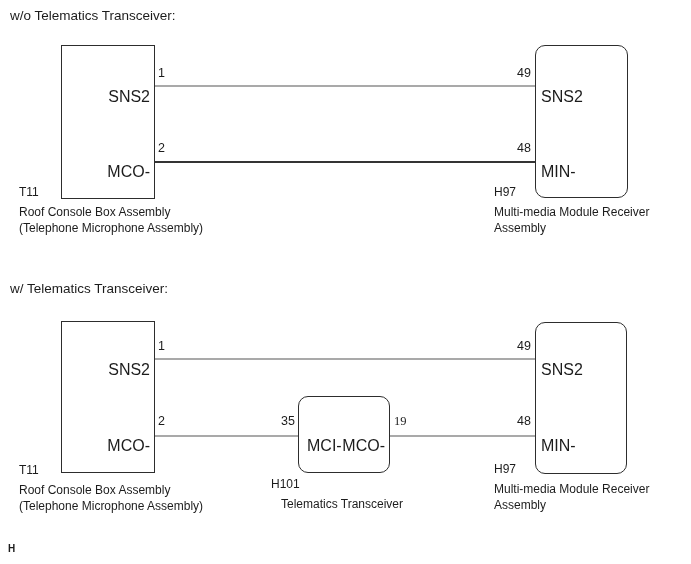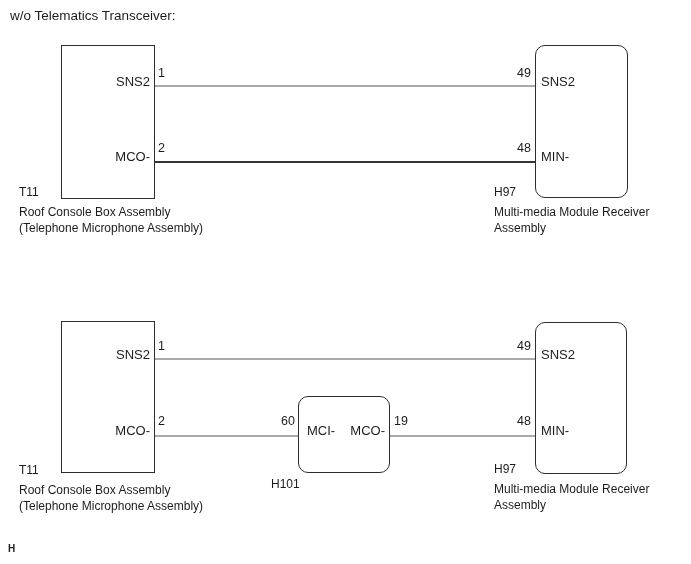--- a/index.html
+++ b/index.html
@@ -26,22 +26,23 @@
   .rounded { border-radius: 10px; }
   .wire { position: absolute; height: 2px; background: #a9a9a9; }
   .pin {
     position: absolute;
     font-size: 12.5px; line-height: 14px;
     white-space: nowrap;
   }
   .pin.r { text-align: right; }
   .term {
     position: absolute;
-    font-size: 13px; line-height: 14px;
+    font-size: 16px; line-height: 14px;
     white-space: nowrap;
+    margin-top: 15px;
   }
   .term.r { text-align: right; }
   .lbl {
     position: absolute;
     font-size: 12px; line-height: 16px;
     white-space: nowrap;
   }
   .footer-mark {
     position: absolute;
     left: 8px; top: 543px;
@@ -69,40 +70,42 @@
 
   <div class="box rounded" style="left:535px; top:45px; width:93px; height:153px;"></div>
   <div class="term" style="left:541px; top:75px;">SNS2</div>
   <div class="term" style="left:541px; top:150px;">MIN-</div>
   <div class="pin r" style="left:496px; top:66px; width:35px;">49</div>
   <div class="pin r" style="left:496px; top:141px; width:35px;">48</div>
   <div class="lbl" style="left:494px; top:184px;">H97</div>
   <div class="lbl" style="left:494px; top:204px;">Multi-media Module Receiver</div>
   <div class="lbl" style="left:494px; top:220px;">Assembly</div>
 
+  <div class="heading" style="left:10px; top:281px;">w/ Telematics Transceiver:</div>
 
   <div class="wire" style="left: 155px; top: 358px; width: 380px; background-color: rgb(169, 169, 169);"></div>
   <div class="wire" style="left: 155px; top: 435px; width: 143px; background-color: rgb(169, 169, 169);"></div>
   <div class="wire" style="left: 390px; top: 435px; width: 145px; background-color: rgb(169, 169, 169);"></div>
 
   <div class="box" style="left:61px; top:321px; width:94px; height:152px;"></div>
   <div class="term r" style="left:88px; top:348px; width:62px;">SNS2</div>
   <div class="term r" style="left:88px; top:424px; width:62px;">MCO-</div>
   <div class="pin" style="left:158px; top:339px;">1</div>
   <div class="pin" style="left:158px; top:414px;">2</div>
   <div class="lbl" style="left:19px; top:462px;">T11</div>
   <div class="lbl" style="left:19px; top:482px;">Roof Console Box Assembly</div>
   <div class="lbl" style="left:19px; top:498px;">(Telephone Microphone Assembly)</div>
 
   <div class="box rounded" style="left:298px; top:396px; width:92px; height:77px;"></div>
   <div class="term" style="left:307px; top:424px;">MCI-</div>
   <div class="term r" style="left:330px; top:424px; width:55px;">MCO-</div>
-  <div class="pin r" style="left:260px; top:414px; width:35px;">60</div>
-  <div class="pin" style="left:394px; top:414px;">19</div>
+  <div class="pin r" style="left:260px; top:414px; width:35px;">35</div>
+  <div class="pin" style="left:394px; top:414px;font-family:Liberation Serif, serif;">19</div>
   <div class="lbl" style="left:271px; top:476px;">H101</div>
+  <div class="lbl" style="left:281px; top:496px;">Telematics Transceiver</div>
 
   <div class="box rounded" style="left:535px; top:322px; width:92px; height:152px;"></div>
   <div class="term" style="left:541px; top:348px;">SNS2</div>
   <div class="term" style="left:541px; top:424px;">MIN-</div>
   <div class="pin r" style="left:496px; top:339px; width:35px;">49</div>
   <div class="pin r" style="left:496px; top:414px; width:35px;">48</div>
   <div class="lbl" style="left:494px; top:461px;">H97</div>
   <div class="lbl" style="left:494px; top:481px;">Multi-media Module Receiver</div>
   <div class="lbl" style="left:494px; top:497px;">Assembly</div>
 

